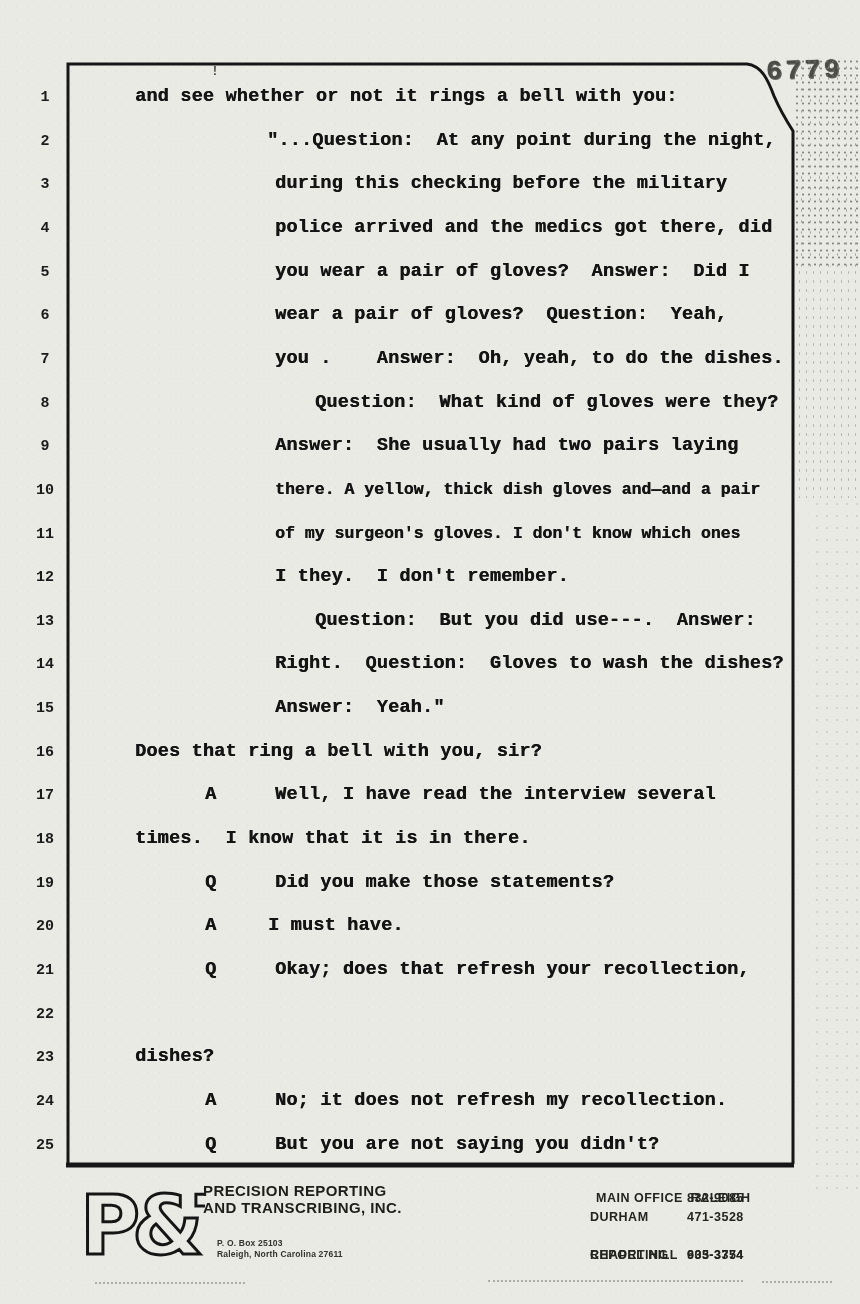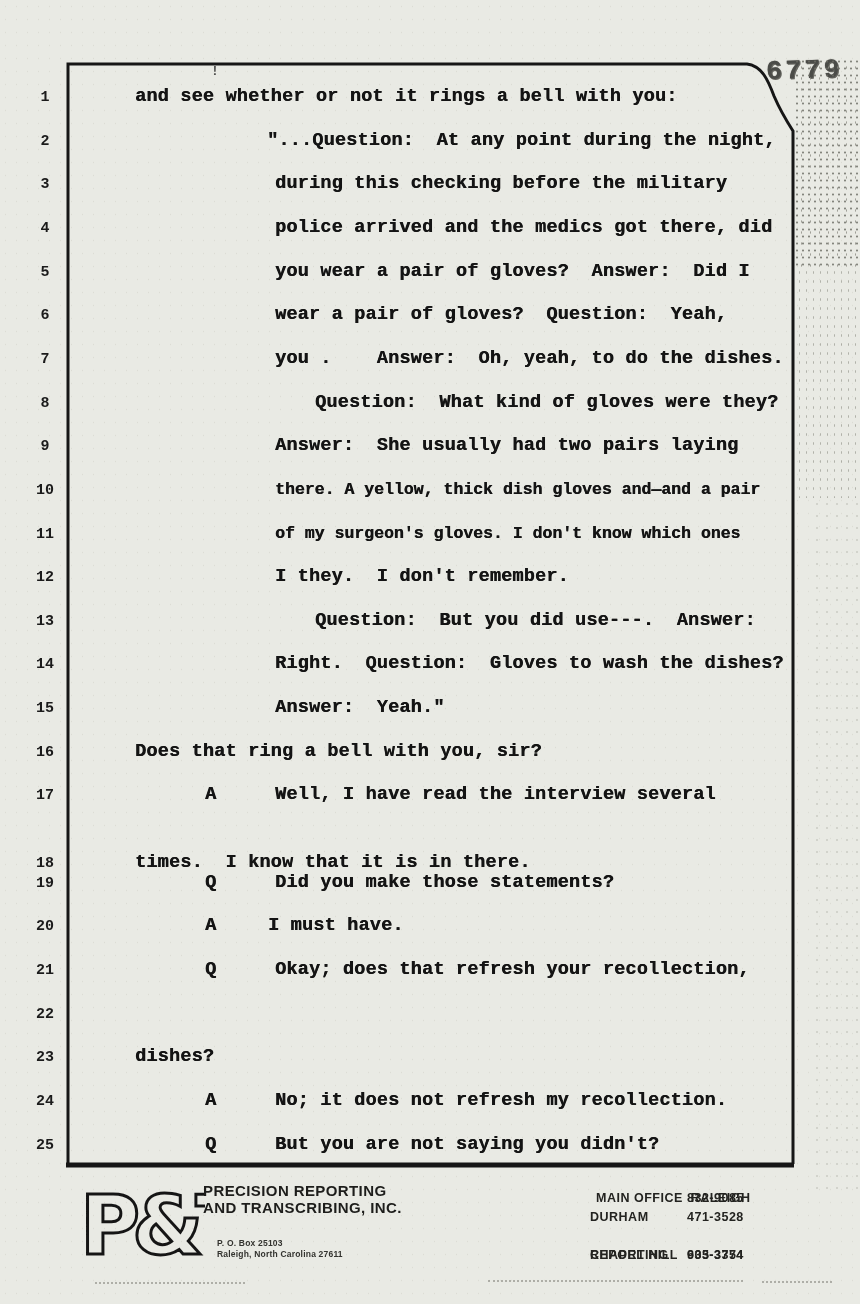--- a/index.html
+++ b/index.html
@@ -179,21 +179,21 @@
       </div>
       <div class="tline" style="top: 740.75px;">
         <span class="lnum">16</span>
         <span class="ltext" style="left: 135px;">Does that ring a bell with you, sir?</span>
       </div>
       <div class="tline" style="top: 784.4px;">
         <span class="lnum">17</span>
         <span class="speaker">A</span>
         <span class="ltext" style="left: 275px;">Well, I have read the interview several</span>
       </div>
-      <div class="tline" style="top: 828.05px; margin-top: 24px;">
+      <div class="tline" style="top: 828.05px;">
         <span class="lnum">18</span>
         <span class="ltext" style="left: 135px;">times.  I know that it is in there.</span>
       </div>
       <div class="tline" style="top: 871.7px;">
         <span class="lnum">19</span>
         <span class="speaker">Q</span>
         <span class="ltext" style="left: 275px;">Did you make those statements?</span>
       </div>
       <div class="tline" style="top: 915.35px;">
         <span class="lnum">20</span>

